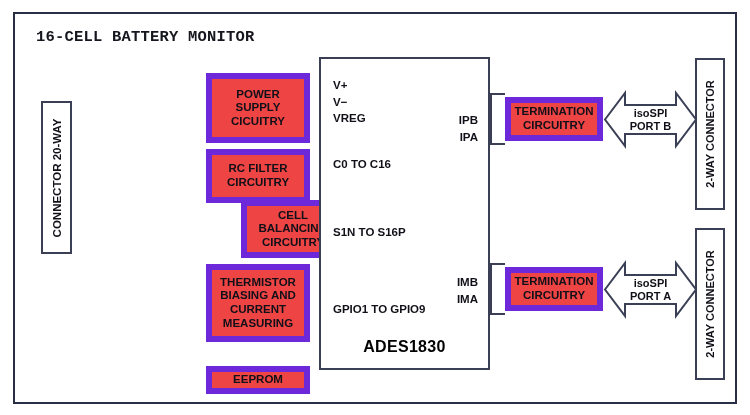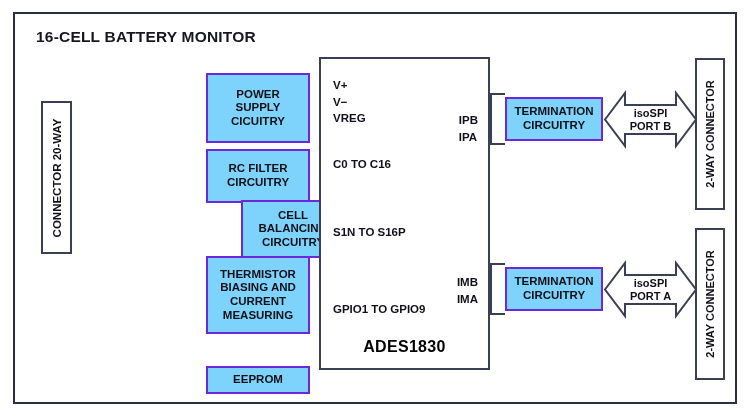--- a/index.html
+++ b/index.html
@@ -34,28 +34,29 @@
 
   .diagram-title {
     position: absolute;
     left: 36px;
     top: 28px;
     font-size: 15.5px;
     font-weight: bold;
     letter-spacing: 0.2px;
     color: #16161e;
     white-space: nowrap;
+    font-family: Liberation Mono, monospace;
   }
 
   
   .box {
     position: absolute;
     box-sizing: border-box;
-    border: 2px solid #6d28d9;
-    background: #7dd3fc;
+    border: 6px solid #6d28d9;
+    background: #ef4444;
     display: flex;
     align-items: center;
     justify-content: center;
     text-align: center;
     color: #101018;
     font-weight: bold;
     line-height: 1.18;
   }
 
   .box .box-label {
@@ -162,40 +163,40 @@
     <span class="box-label">RC FILTER
 CIRCUITRY</span>
   </div>
 
   <div class="box" style="left:206px; top:200px; width:104px; height:58px; font-size:11.5px;margin-left:35px;">
     <span class="box-label">CELL
 BALANCING
 CIRCUITRY</span>
   </div>
 
-  <div class="box" style="left:206px; top:256px; width:104px; height:78px; font-size:11.5px;">
+  <div class="box" style="left:206px; top:264px; width:104px; height:78px; font-size:11.5px;">
     <span class="box-label">THERMISTOR
 BIASING AND
 CURRENT
 MEASURING</span>
   </div>
 
   <div class="box" style="left:206px; top:366px; width:104px; height:28px; font-size:11.5px;">
     <span class="box-label">EEPROM</span>
   </div>
 
   <div class="ic-block">
     <div class="pin-label" style="left:12px; top:18px;">V+
 V−
 VREG</div>
     <div class="pin-label" style="left:12px; top:97px;">C0 TO C16</div>
     <div class="pin-label" style="left:12px; top:165px;">S1N TO S16P</div>
     <div class="pin-label" style="left:12px; top:242px;">GPIO1 TO GPIO9</div>
 
-    <div class="pin-label" style="right:10px; top:53px; text-align:left;">IPB
+    <div class="pin-label" style="right:10px; top:53px; text-align:right;">IPB
 IPA</div>
     <div class="pin-label" style="right:10px; top:215px; text-align:right;">IMB
 IMA</div>
 
     <div class="ic-name">ADES1830</div>
   </div>
 
   <div class="bracket" style="left:489px; top:93px; width:18px; height:52px;">
     <svg width="18" height="52" viewBox="0 0 18 52">
       <path d="M 16 1 L 2 1 L 2 51 L 16 51" fill="none" stroke="#3a3f55" stroke-width="2"></path>

